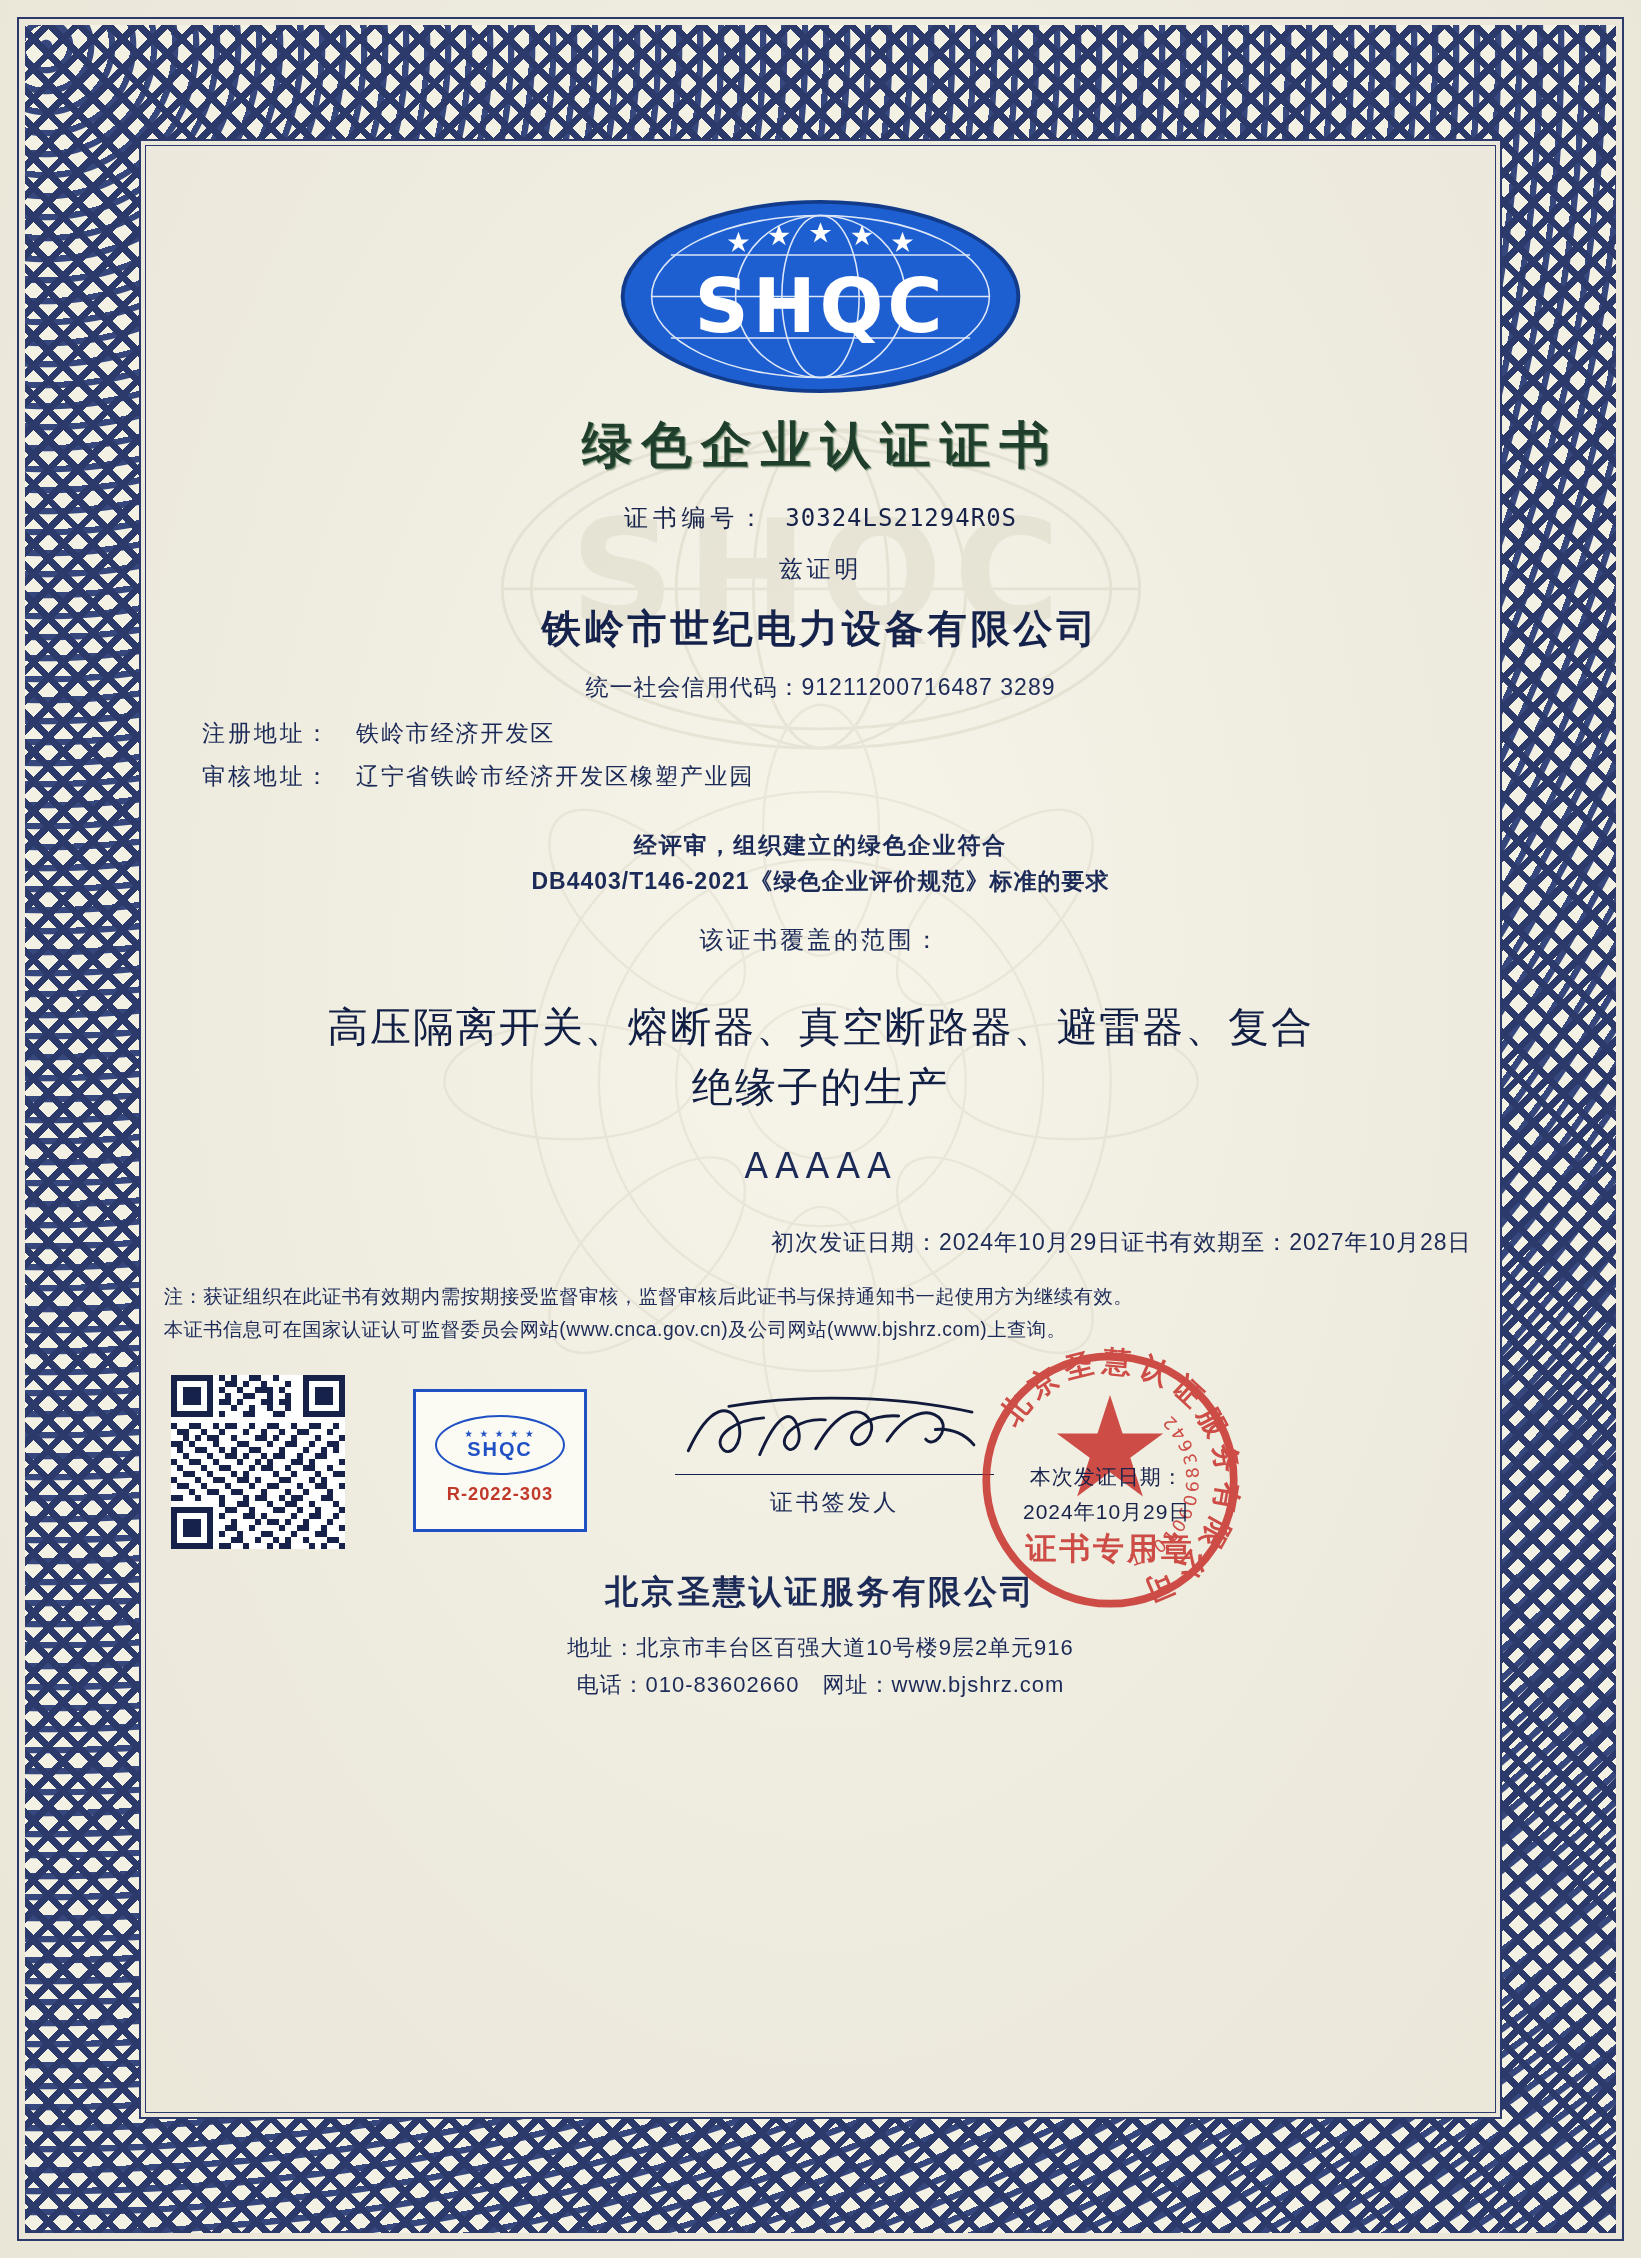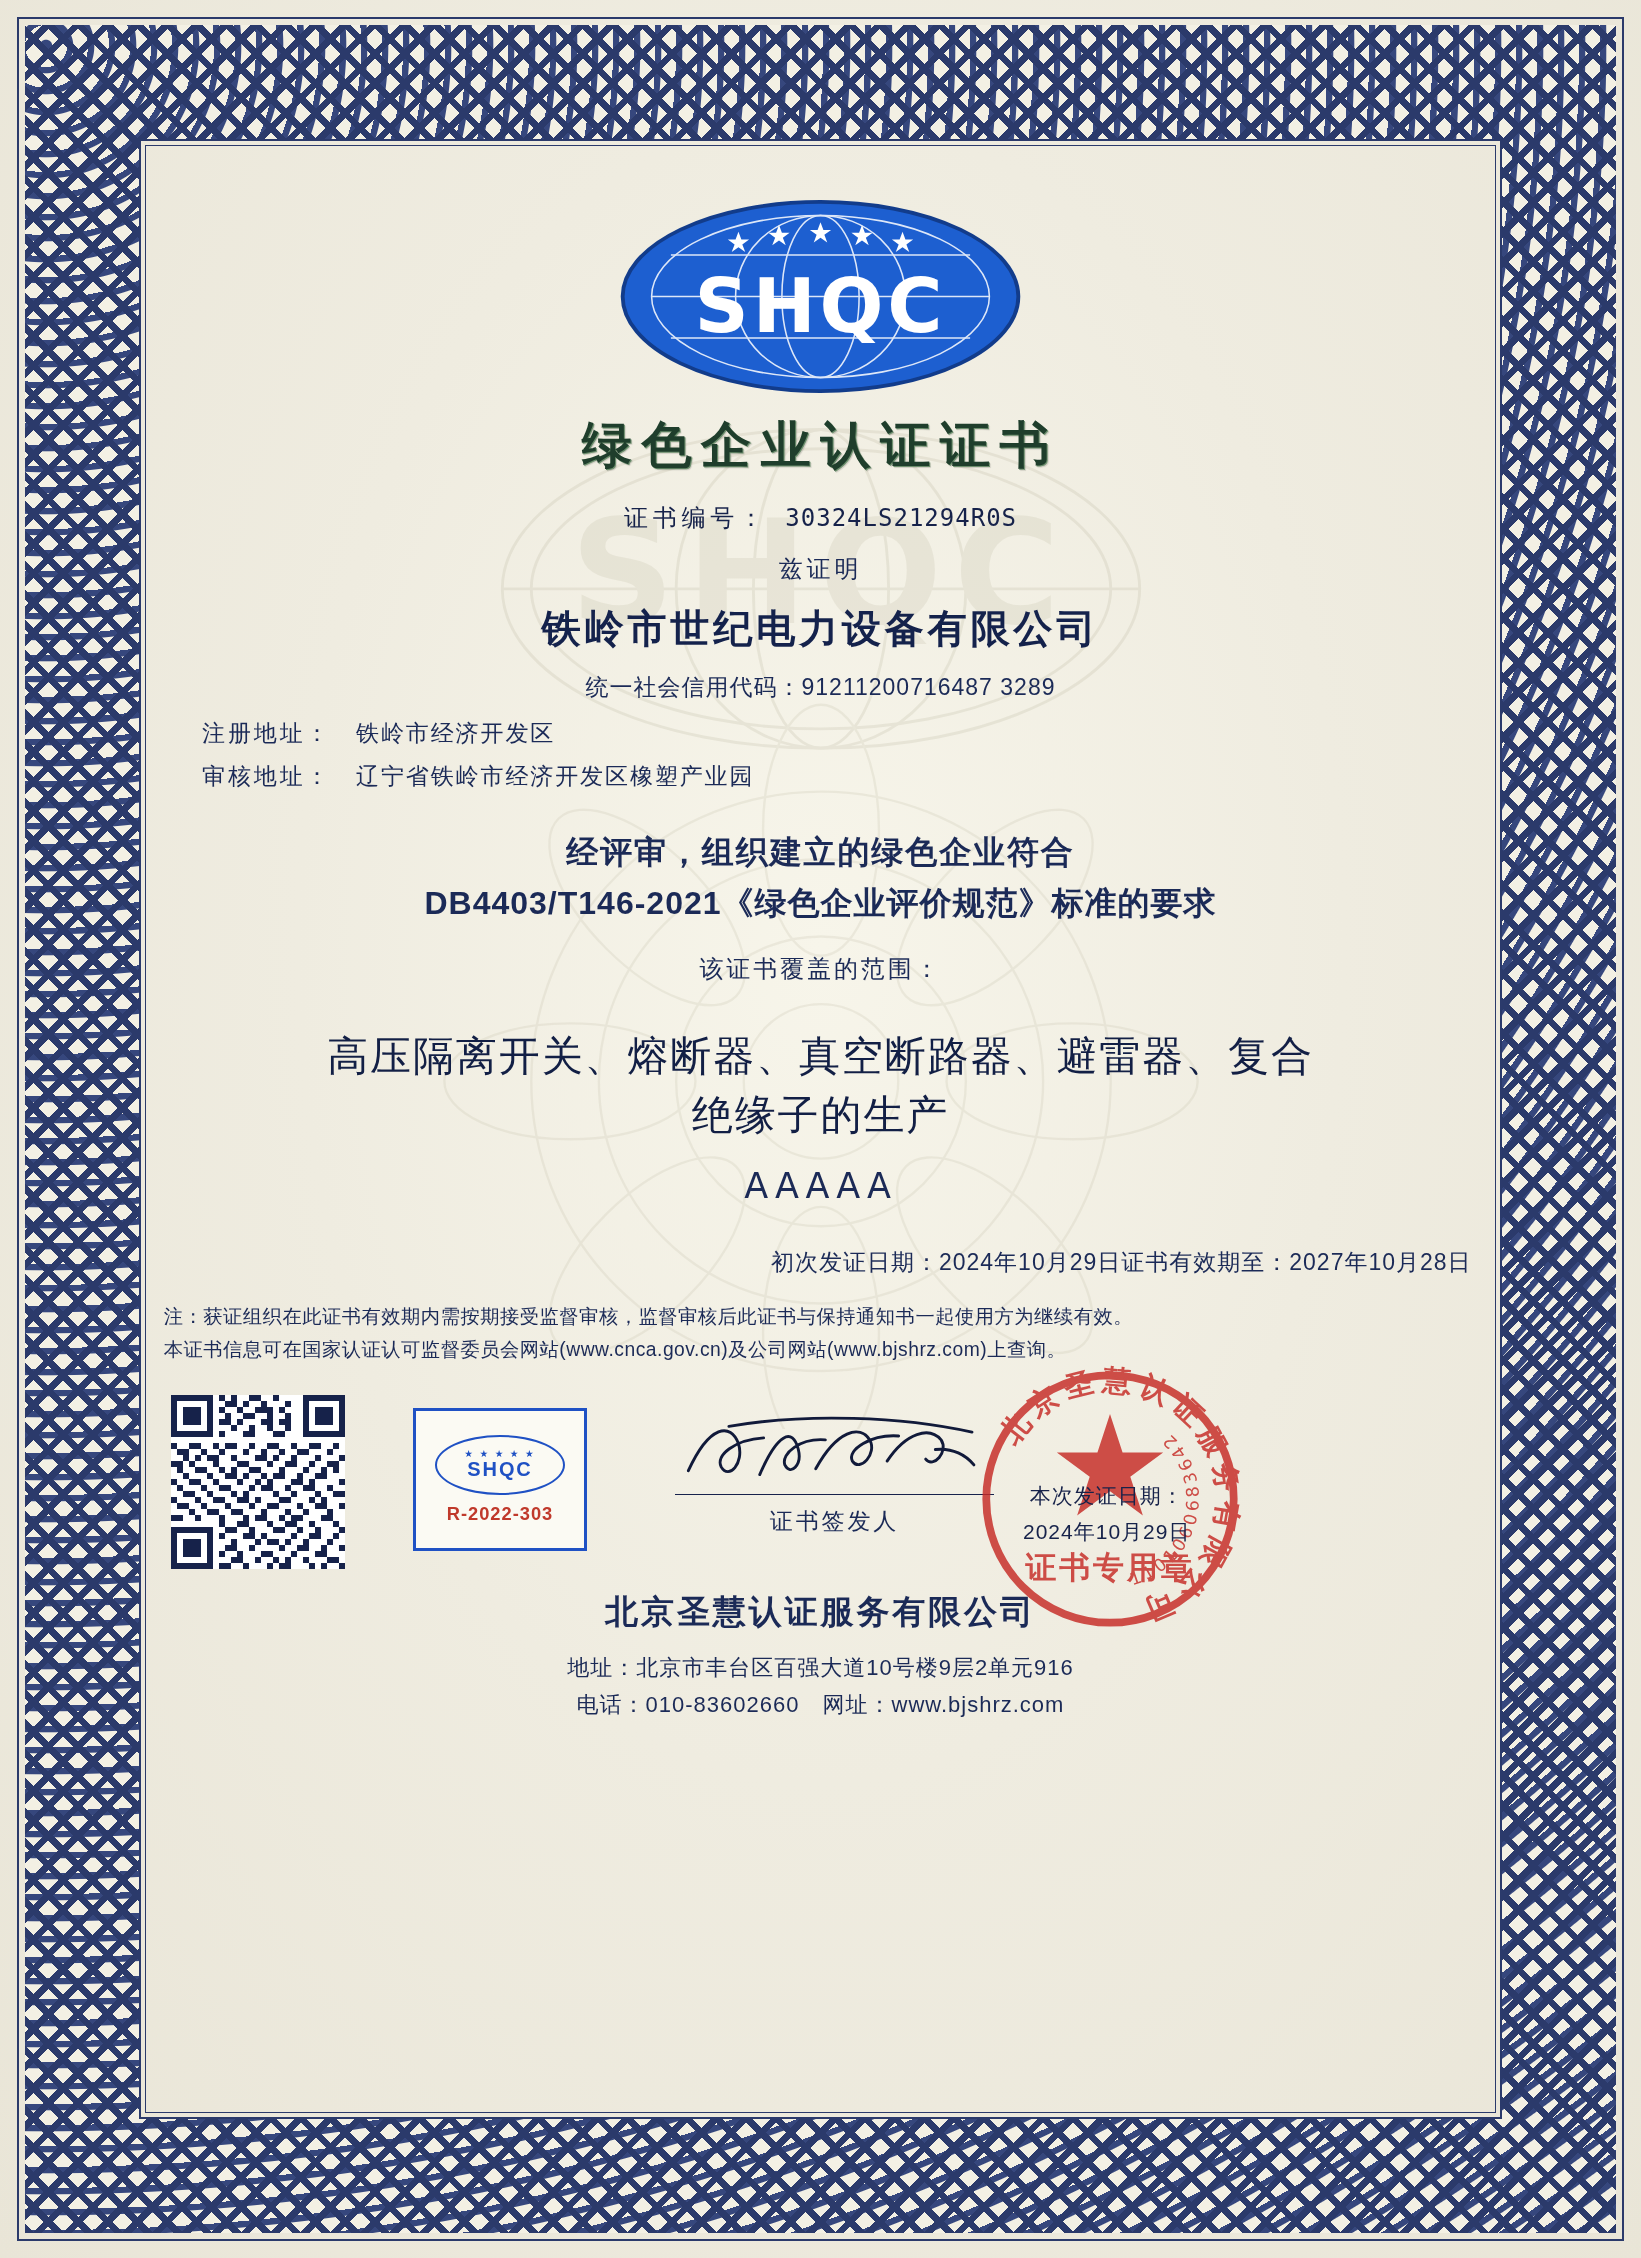--- a/index.html
+++ b/index.html
@@ -149,21 +149,21 @@
     font-size: 23px;
     letter-spacing: 1.9px;
     margin-top: 11.6px;
     display: flex;
   }
   .addr-row .k { width: 154px; letter-spacing: 2.9px; }
   .addr-row .v { letter-spacing: 1.9px; }
 
   .statement {
     margin-top: 35px;
-    font-size: 32px;
+    font-size: 23px;
     font-weight: bold;
     letter-spacing: 1.9px;
     line-height: 1.6;
   }
   .statement .l2 { letter-spacing: 1px; }
 
   .scope-label {
     margin-top: 24px;
     font-size: 24px;
     letter-spacing: 2.9px;
@@ -171,21 +171,21 @@
 
   .scope-text {
     margin-top: 42px;
     font-size: 41px;
     letter-spacing: 1.9px;
     line-height: 1.45;
     color: #121f45;
   }
 
   .grade {
-    margin-top: 20px;
+    margin-top: 29px;
     font-size: 35px;
     letter-spacing: 5.8px;
     font-family: "DejaVu Sans", "Liberation Sans", sans-serif;
   }
 
   .dates {
     margin-top: 41px;
     display: flex;
     justify-content: flex-end;
     padding: 0 15.4px;

